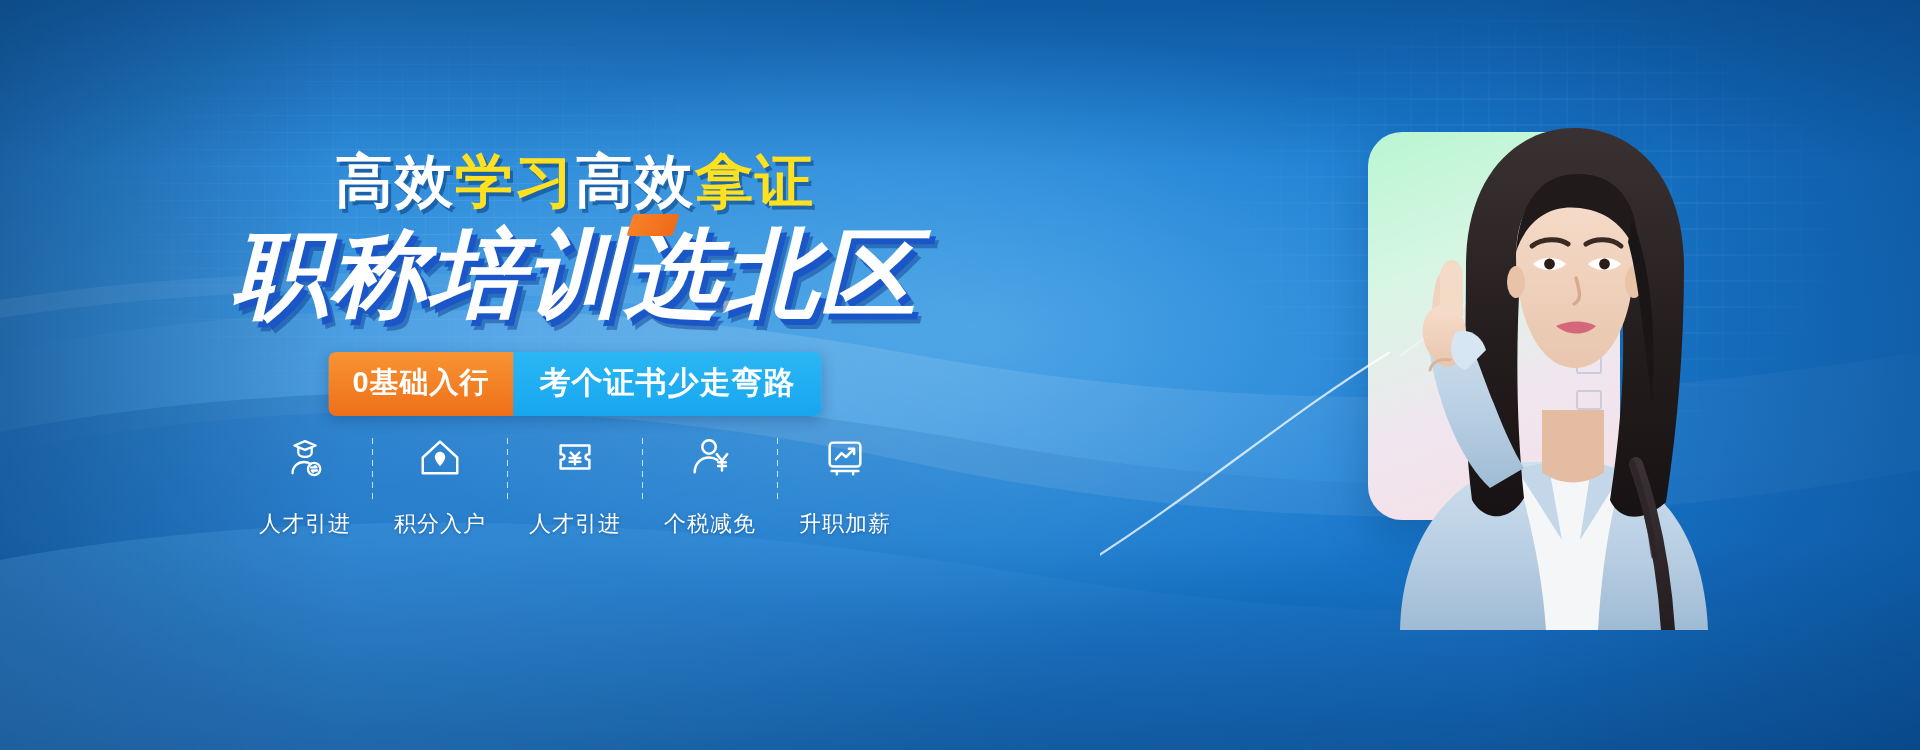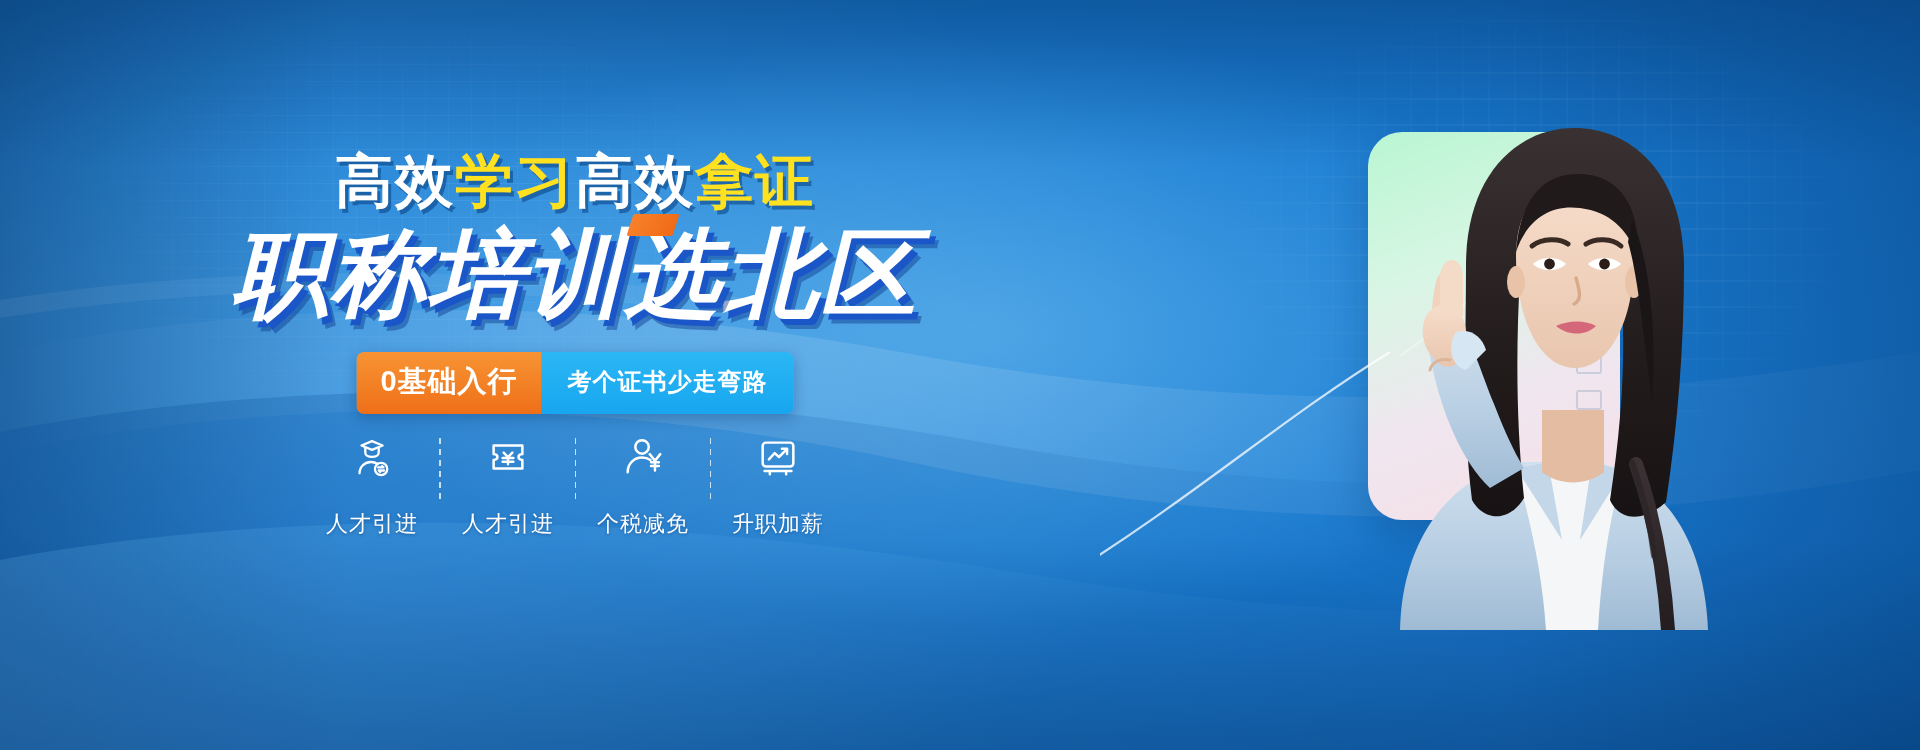--- a/index.html
+++ b/index.html
@@ -74,21 +74,21 @@
     display:flex;align-items:stretch;border-radius:8px;overflow:hidden;
     box-shadow:0 4px 14px rgba(5,45,95,.30);
   }
   .pill-left{
     background:linear-gradient(180deg,#f79433 0%,#ef6f18 100%);
     color:#fff;font-size:29px;font-weight:bold;letter-spacing:1px;
     padding:10px 24px 12px 24px;display:flex;align-items:center;
   }
   .pill-right{
     background:linear-gradient(180deg,#2bb7f5 0%,#17a6ef 100%);
-    color:#fff;font-size:24px;font-weight:bold;letter-spacing:1px;
+    color:#fff;font-size:31px;font-weight:bold;letter-spacing:1px;
     padding:10px 26px 12px 26px;display:flex;align-items:center;
   }
 
   
   .features{
     position:absolute;top:430px;left:50%;transform:translateX(-50%);
     display:flex;align-items:flex-start;
   }
   .feature{
     width:134px;display:flex;flex-direction:column;align-items:center;gap:12px;
@@ -180,20 +180,27 @@
           <path d="M13 12 L24 7.5 L35 12 L24 16.5 Z"></path>
           <path d="M17 14.2 V19.5 C17 22 20 23.8 24 23.8 C28 23.8 31 22 31 19.5 V14.2"></path>
           <path d="M11 41 C11 33.8 16.5 29.2 23 29.2 C25.6 29.2 28 30 29.9 31.3"></path>
           <circle cx="33.5" cy="36.5" r="6.4"></circle>
           <path d="M30.4 34.9 h5.6 l-1.6 -1.5 M36.6 38.1 h-5.6 l1.6 1.5"></path>
         </svg>
         <div class="feature-label">人才引进</div>
       </div>
       <div class="divider"></div>
 
+      <div class="feature">
+        <svg class="feature-icon" viewBox="0 0 48 48" fill="none" stroke="#ffffff" stroke-width="2.6" stroke-linecap="round" stroke-linejoin="round">
+          <path d="M6 24.5 L24 8 L42 24.5 V41 H6 Z"></path>
+          <path d="M24 18.5 C27 18.5 29.4 20.9 29.4 23.9 C29.4 28 24 33.5 24 33.5 C24 33.5 18.6 28 18.6 23.9 C18.6 20.9 21 18.5 24 18.5 Z" fill="#ffffff" stroke="none"></path>
+        </svg>
+        <div class="feature-label">积分入户</div>
+      </div>
       <div class="divider"></div>
 
       <div class="feature">
         <svg class="feature-icon" viewBox="0 0 48 48" fill="none" stroke="#ffffff" stroke-width="2.6" stroke-linecap="round" stroke-linejoin="round">
           <path d="M9 12 H39 V21 C36.5 21 35 22.4 35 24 C35 25.6 36.5 27 39 27 V36 H9 V27 C11.5 27 13 25.6 13 24 C13 22.4 11.5 21 9 21 Z"></path>
           <path d="M19.5 19.5 L24 24.2 L28.5 19.5 M18.4 25 h11.2 M18.4 29 h11.2 M24 24.2 V31.5"></path>
         </svg>
         <div class="feature-label">人才引进</div>
       </div>
       <div class="divider"></div>

